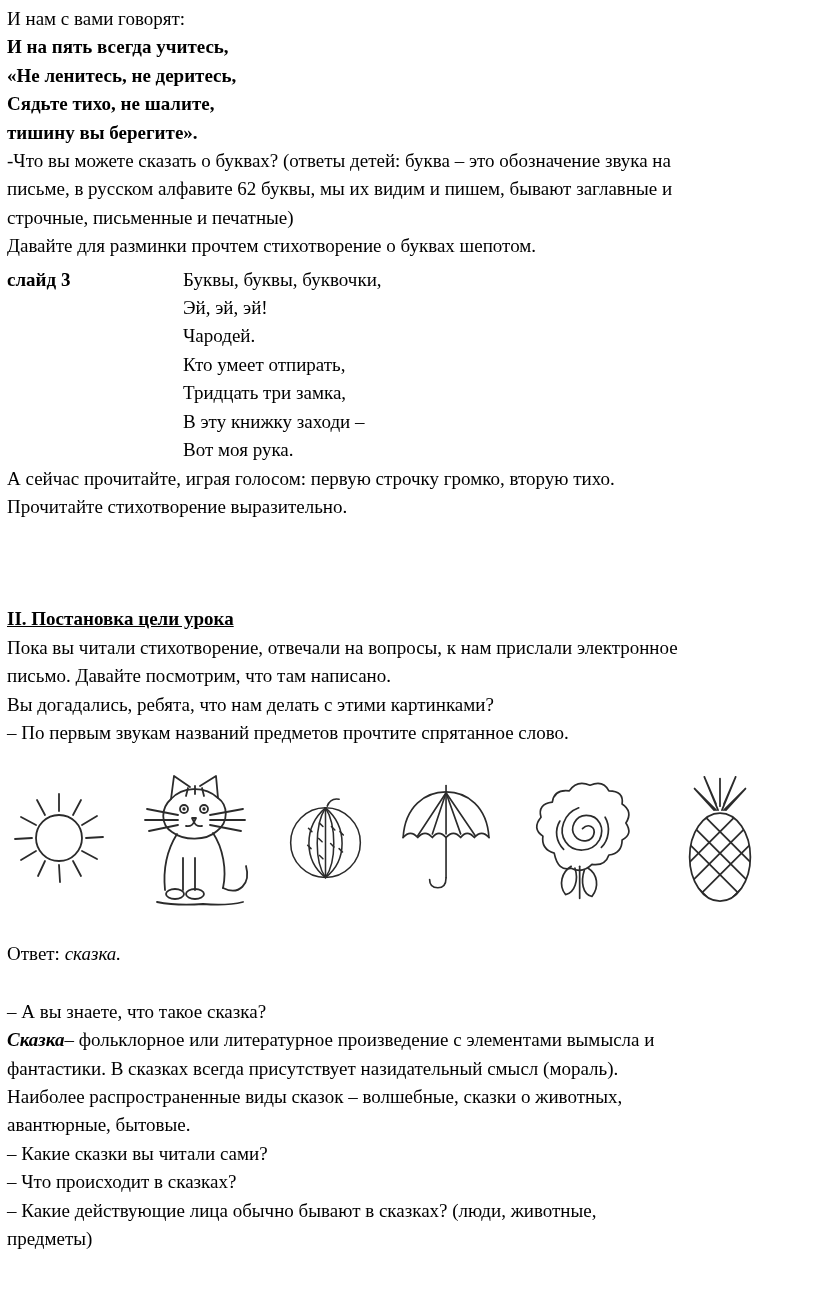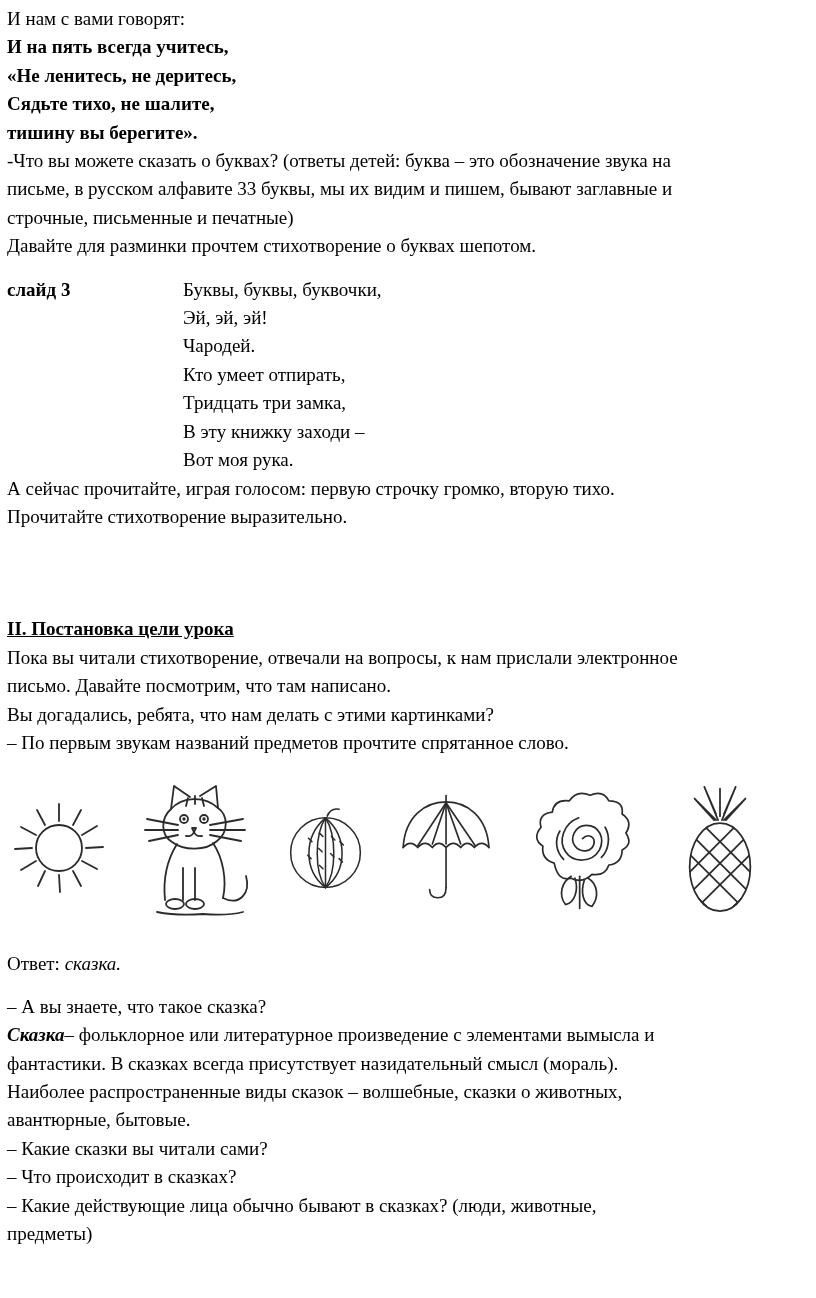--- a/index.html
+++ b/index.html
@@ -24,21 +24,21 @@
   p, .line {
     margin: 0;
     padding: 0;
   }
   .bold { font-weight: bold; }
   .italic { font-style: italic; }
   .bold-italic { font-weight: bold; font-style: italic; }
 
   .poem-block {
     display: flex;
-    margin-top: 15px;
+    margin-top: 5px;
   }
   .poem-label {
     width: 176px;
     flex: 0 0 176px;
     font-weight: bold;
   }
   .poem-lines { flex: 1; }
 
   .section-heading {
     margin-top: 84px;
@@ -58,37 +58,37 @@
   .picture svg {
     display: block;
     stroke: #2b2b2b;
     fill: none;
     stroke-width: 1.8;
     stroke-linecap: round;
     stroke-linejoin: round;
   }
 
   .answer-line { margin-top: 27px; }
-  .q-first { margin-top: 14px; }
+  .q-first { margin-top: 29px; }
 </style>
 </head>
 <body>
 
 <div class="page">
 
   <p class="line">И нам с вами говорят:</p>
 
   <div>
     <p class="line bold">И на пять всегда учитесь,</p>
     <p class="line bold">«Не ленитесь, не деритесь,</p>
     <p class="line bold">Сядьте тихо, не шалите,</p>
     <p class="line bold">тишину вы берегите».</p>
   </div>
 
-  <p class="line">-Что вы можете сказать о буквах? (ответы детей: буква  – это обозначение звука на письме, в русском алфавите 33 буквы, мы их видим и пишем, бывают заглавные и строчные, письменные и печатные)</p>
+  <p class="line">-Что вы можете сказать о буквах? (ответы детей: буква  – это обозначение звука на письме, в русском алфавите 62 буквы, мы их видим и пишем, бывают заглавные и строчные, письменные и печатные)</p>
   <p class="line">Давайте для разминки прочтем стихотворение о буквах шепотом.</p>
 
   <div class="poem-block">
     <div class="poem-label">слайд 3</div>
     <div class="poem-lines">
       <p class="line">Буквы, буквы, буквочки,</p>
       <p class="line">Эй, эй, эй!</p>
       <p class="line">Чародей.</p>
       <p class="line">Кто умеет отпирать,</p>
       <p class="line">Тридцать три замка,</p>

